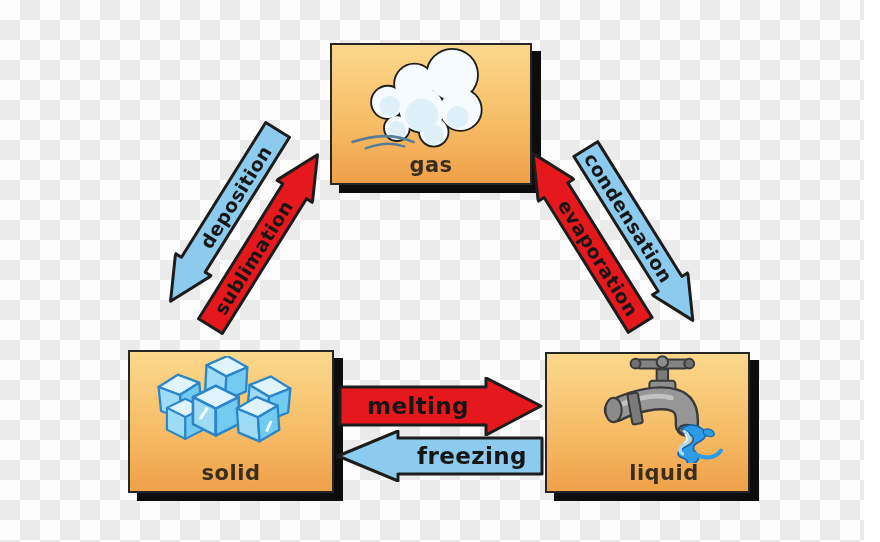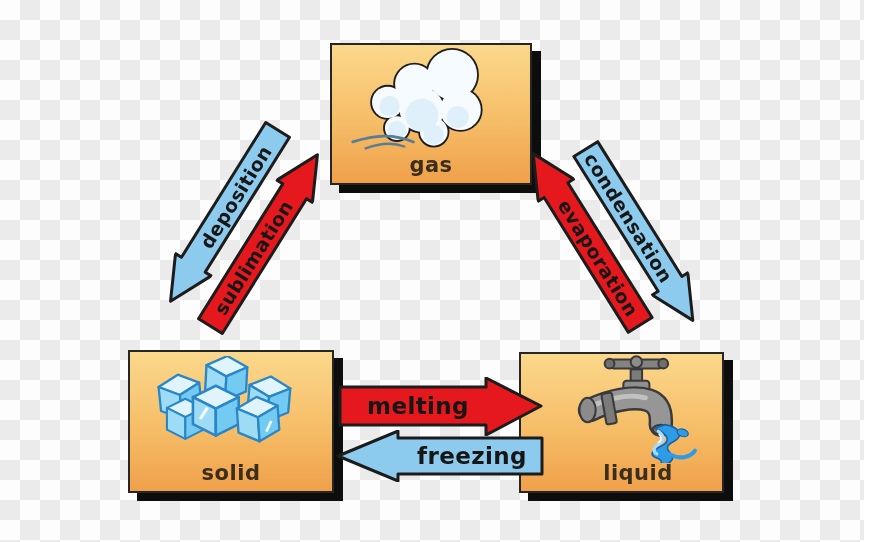--- a/index.html
+++ b/index.html
@@ -12,21 +12,21 @@
   }
   .state-box{
     position:absolute;box-sizing:border-box;
     border:2px solid #262626;
     background:linear-gradient(180deg,#fbd88c 0%,#f6bd67 55%,#f0a04a 100%);
     box-shadow:9px 8px 0 0 #0d0d0d;
     display:flex;flex-direction:column;align-items:center;justify-content:flex-end;
   }
   #box-gas   {left:330px;top:43px; width:202px;height:142px;}
   #box-solid {left:128px;top:350px;width:206px;height:143px;justify-content:flex-end;}
-  #box-liquid{left:519px;top:352px;width:205px;height:141px;padding-left:33px;}
+  #box-liquid{left:545px;top:352px;width:205px;height:141px;padding-left:33px;}
   .state-icon{flex:1;width:100%;display:flex;align-items:center;justify-content:center;overflow:visible;}
   .state-label{
     font-weight:bold;font-size:21px;line-height:1;color:#3a2e1e;
     margin:0 0 7px 0;letter-spacing:.5px;
   }
   .arrow-pair{
     position:absolute;display:flex;flex-direction:column;align-items:center;gap:3px;
   }
   #pair-left {left:244px;top:228px;transform:translate(-50%,-50%) rotate(-58deg);}
   #pair-right{left:613px;top:237px;transform:translate(-50%,-50%) rotate(58deg);}

